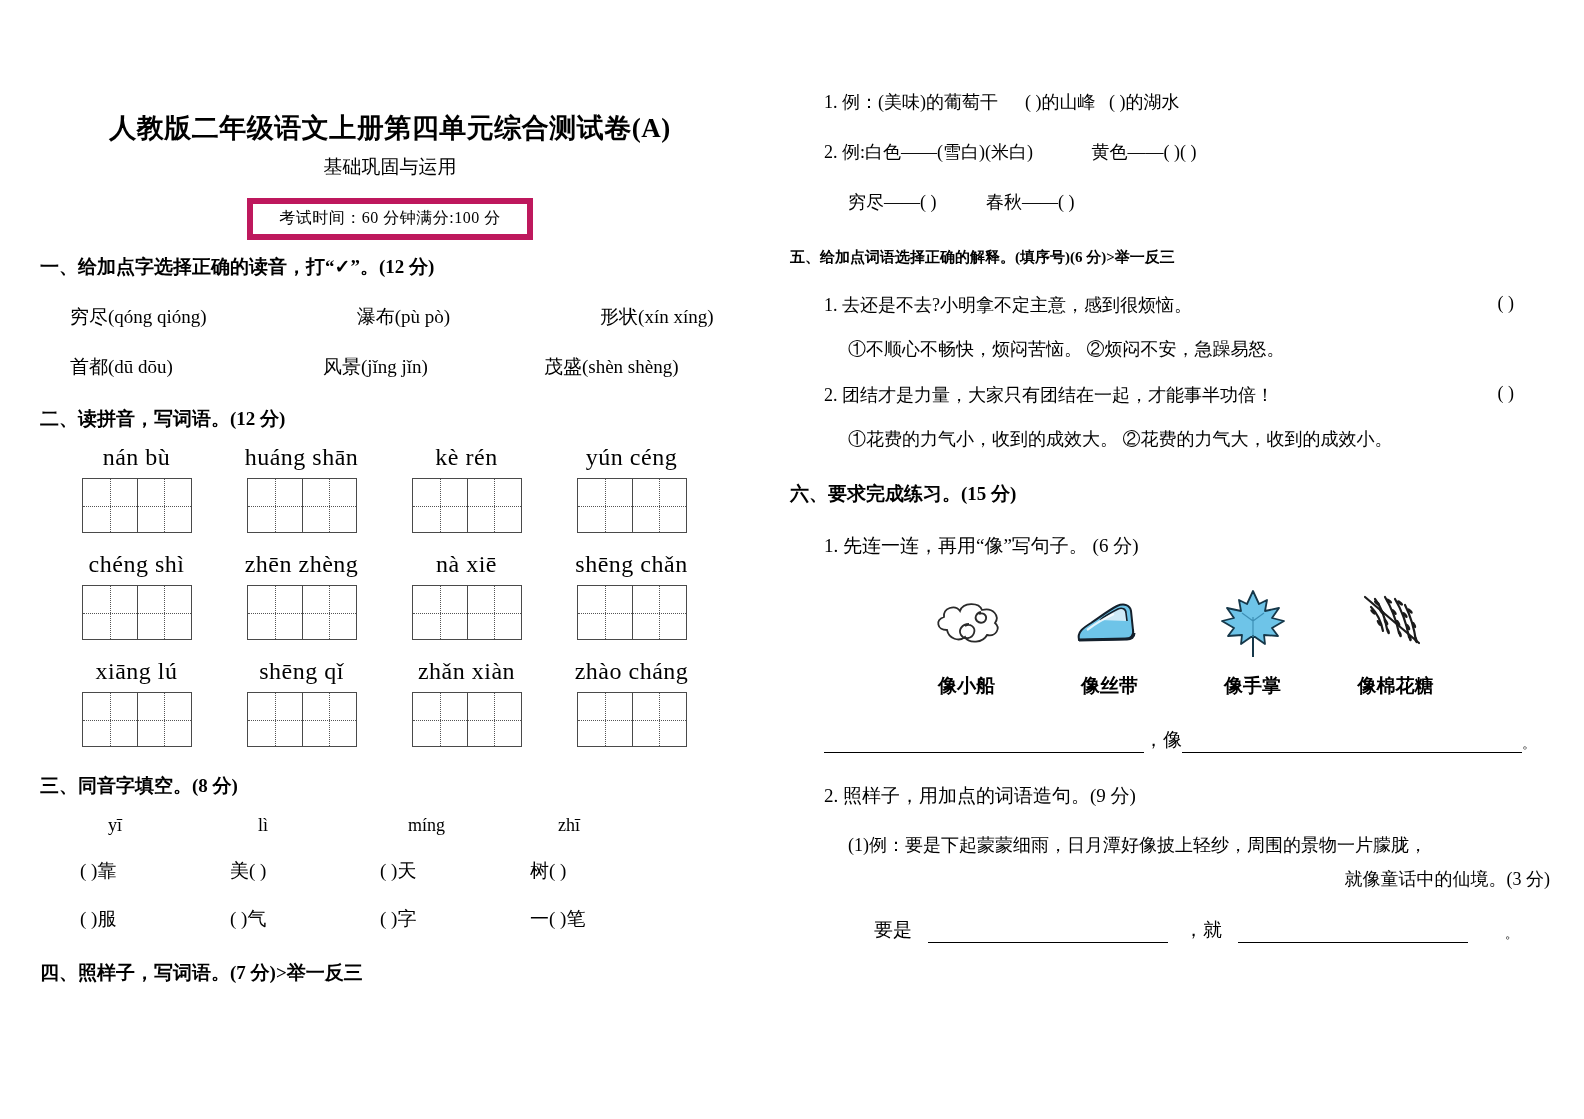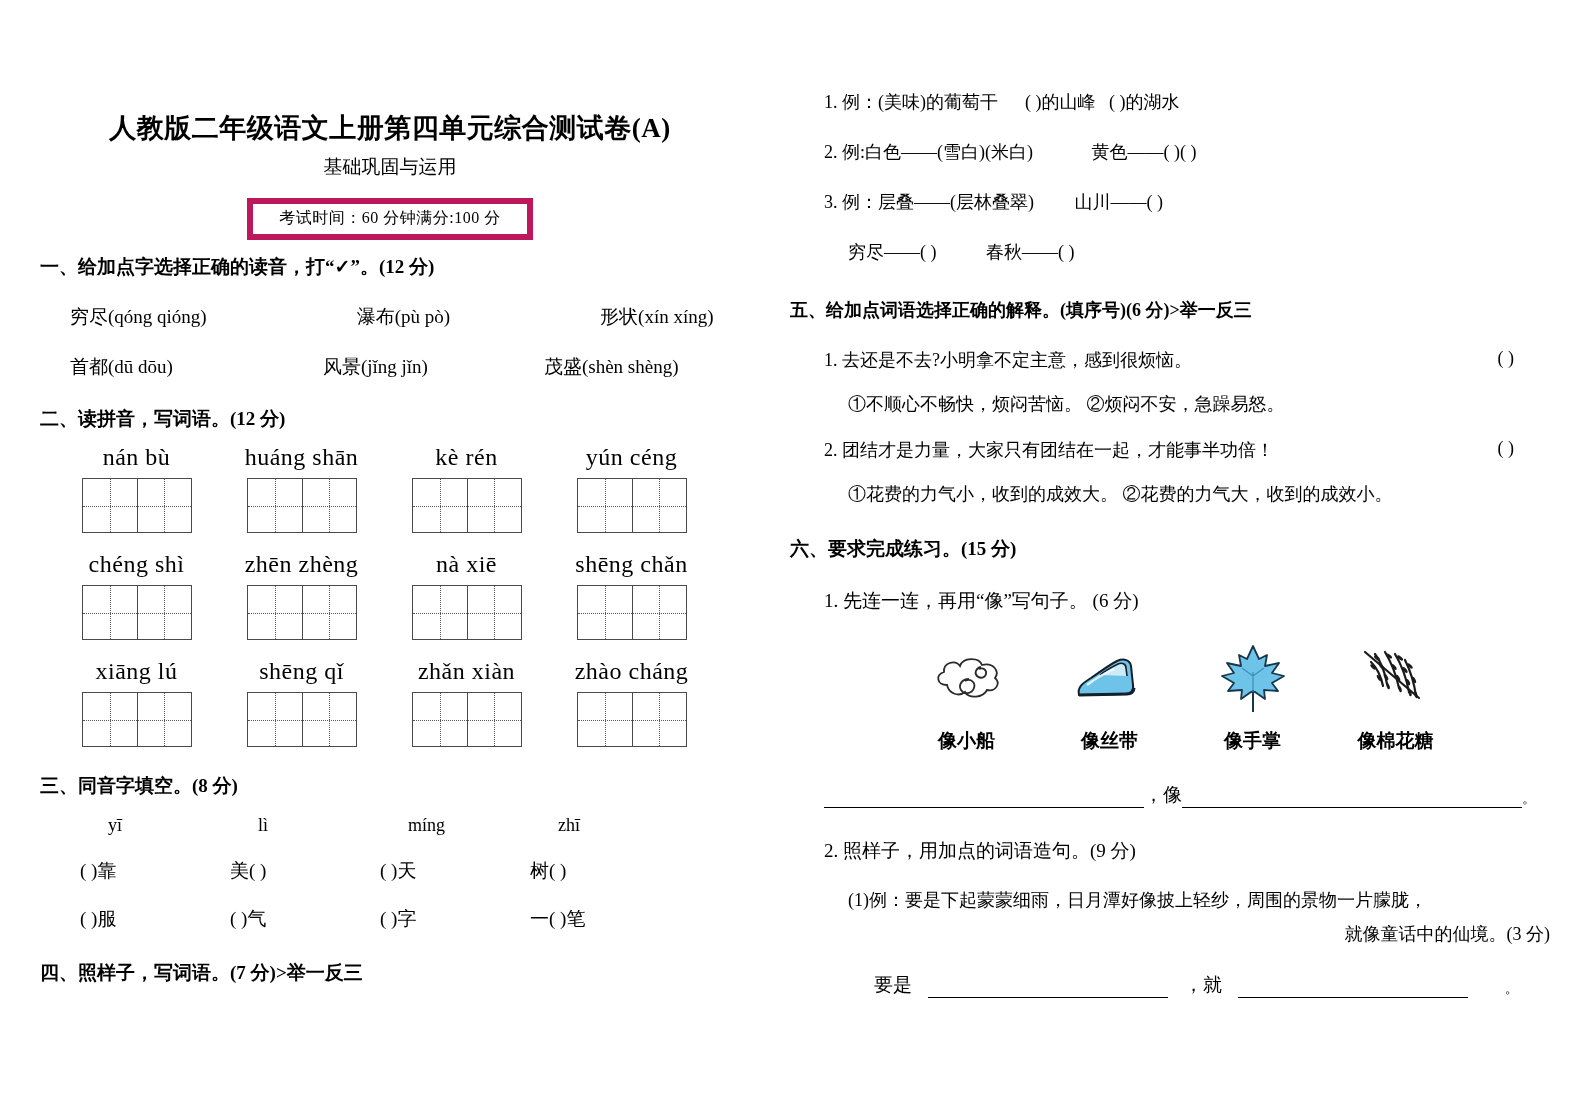--- a/index.html
+++ b/index.html
@@ -361,29 +361,26 @@
   <div class="col col-right">
 
     <div class="r-row r-first indent1">
       <span>1. 例：</span><span>(美味)的葡萄干</span>&nbsp;&nbsp;&nbsp;&nbsp;&nbsp;&nbsp;<span>(              )的山峰</span>&nbsp;&nbsp;&nbsp;<span>(              )的湖水</span>
     </div>
 
     <div class="r-row indent1">
       <span>2. 例:</span><span>白色——(雪白)(米白)</span>&nbsp;&nbsp;&nbsp;&nbsp;&nbsp;&nbsp;&nbsp;&nbsp;&nbsp;&nbsp;&nbsp;&nbsp;&nbsp;<span>黄色——(        )(        )</span>
     </div>
 
-    <div class="r-row indent1">
-      <span>3. 例：</span><span>层叠——(层林叠翠)</span>&nbsp;&nbsp;&nbsp;&nbsp;&nbsp;&nbsp;&nbsp;&nbsp;&nbsp;<span>山川——(              )</span>
-    </div>
 
     <div class="r-row indent2">
       <span>穷尽——(              )</span>&nbsp;&nbsp;&nbsp;&nbsp;&nbsp;&nbsp;&nbsp;&nbsp;&nbsp;&nbsp;&nbsp;<span>春秋——(              )</span>
     </div>
 
-    <div class="sec-head" style="margin-top:34px; font-size:18px;">五、给加点词语选择正确的解释。(填序号)(6 分)&gt;举一反三</div>
+    <div class="sec-head" style="margin-top:34px; font-size:15px;">五、给加点词语选择正确的解释。(填序号)(6 分)&gt;举一反三</div>
 
     <div class="r-row indent1" style="display:flex; justify-content:space-between; width:690px;">
       <span>1. 去还是不去?小明拿不定主意，感到很烦恼。</span>
       <span>(      )</span>
     </div>
     <div class="r-row indent2" style="margin-top:20px;">①不顺心不畅快，烦闷苦恼。       ②烦闷不安，急躁易怒。</div>
 
     <div class="r-row indent1" style="display:flex; justify-content:space-between; width:690px; margin-top:22px;">
       <span>2. 团结才是力量，大家只有团结在一起，才能事半功倍！</span>
       <span>(      )</span>

